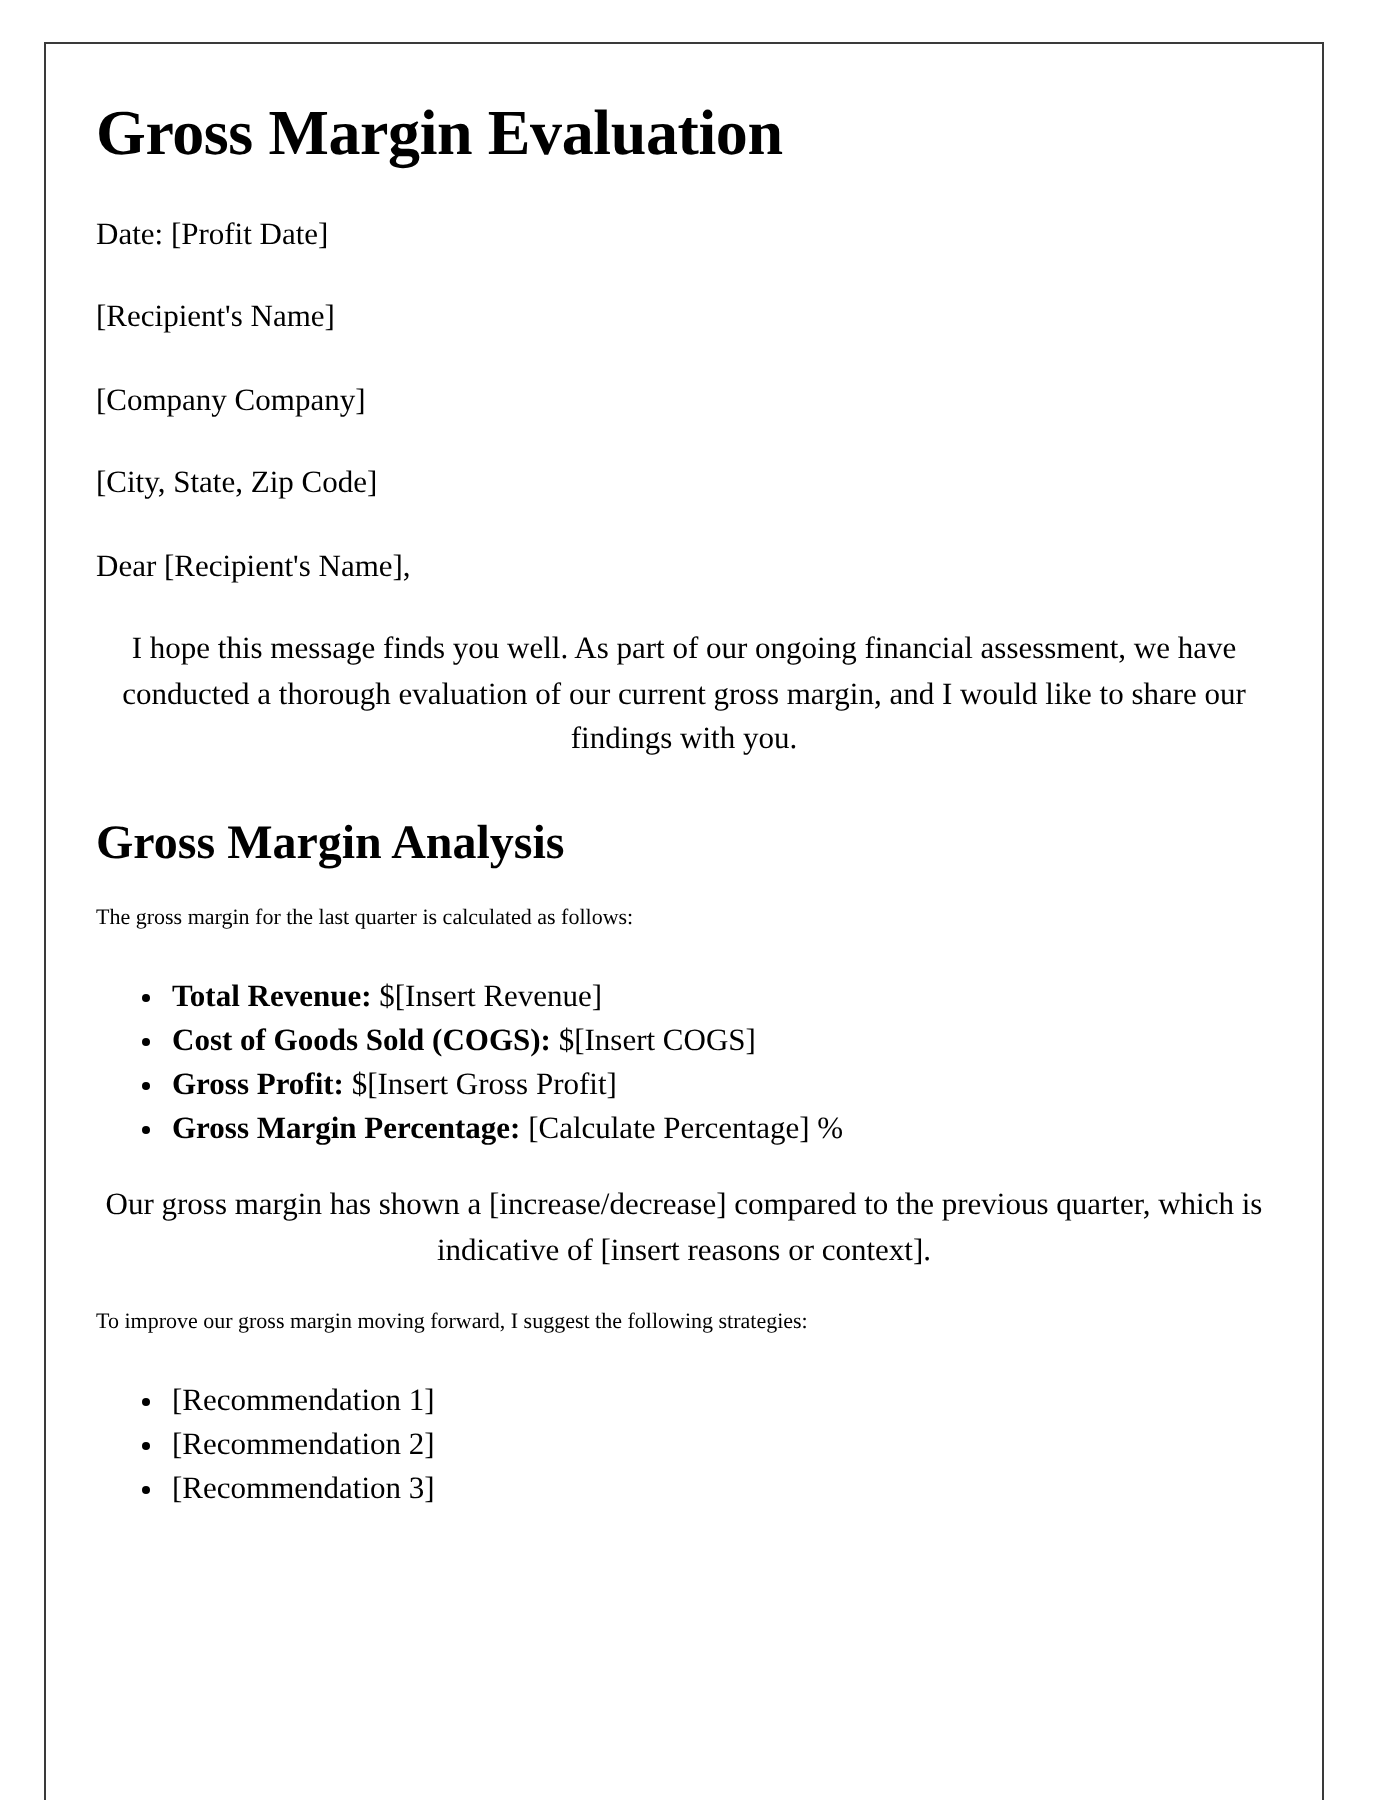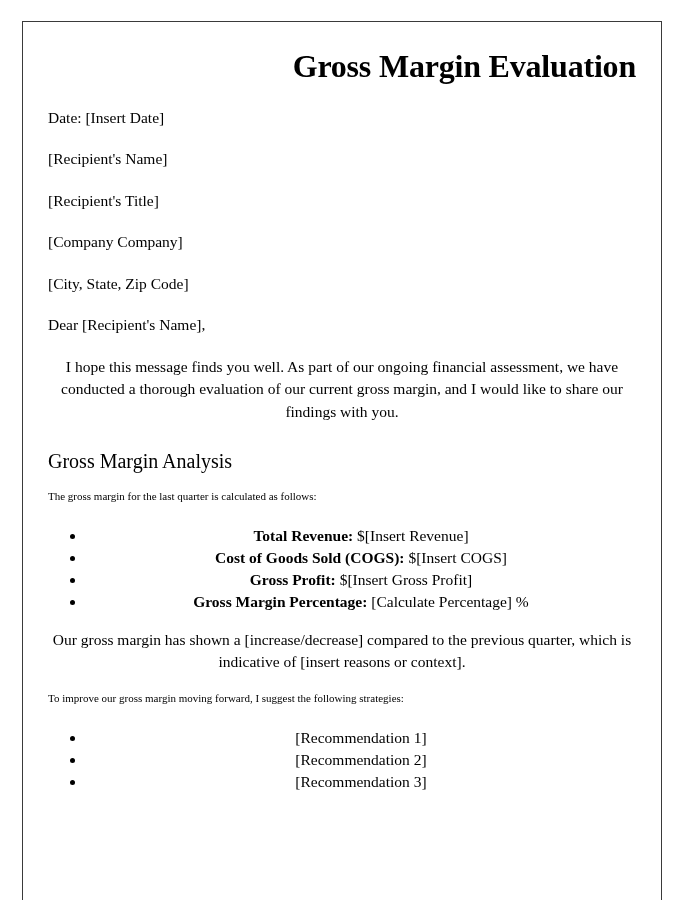--- a/index.html
+++ b/index.html
@@ -34,26 +34,25 @@
     box-sizing: border-box;
   }
 
   
   .doc-title {
     font-size: 32px;
     font-weight: bold;
     line-height: 1.15;
     margin: 0 0 22px 0;
     letter-spacing: -0.2px;
-    text-align: right;
   }
 
   .section-heading {
-    font-size: 20px;
-    font-weight: normal;
+    font-size: 24px;
+    font-weight: bold;
     line-height: 1.2;
     margin: 26px 0 16px 0;
   }
 
   
   .body-line {
     font-size: 11px;
     line-height: 1.45;
     margin: 0 0 20px 0;
   }
@@ -69,45 +68,43 @@
     font-size: 15.5px;
     line-height: 1.45;
     margin: 0 0 19px 0;
   }
 
   
   ul.doc-list {
     margin: 0 0 16px 0;
     padding-left: 38px;
     list-style-type: disc;
-    text-align: center;
   }
   ul.doc-list li {
     font-size: 15.5px;
     line-height: 1.42;
     margin: 0;
     padding: 0;
   }
   ul.doc-list li .label {
     font-weight: bold;
   }
 </style>
 </head>
 <body>
 
 <div class="page-sheet">
   <div class="page-inner">
 
     <h1 class="doc-title">Gross Margin Evaluation</h1>
 
-    <p class="meta-line">Date: [Insert Date]</p>
+    <p class="meta-line">Date: [Profit Date]</p>
 
     <div>
       <p class="meta-line">[Recipient's Name]</p>
-      <p class="meta-line">[Recipient's Title]</p>
       <p class="meta-line">[Company Company]</p>
       <p class="meta-line">[City, State, Zip Code]</p>
     </div>
 
     <p class="meta-line">Dear [Recipient's Name],</p>
 
     <p class="body-para">I hope this message finds you well. As part of our ongoing financial assessment, we have conducted a thorough evaluation of our current gross margin, and I would like to share our findings with you.</p>
 
     <section>
       <h2 class="section-heading">Gross Margin Analysis</h2>

